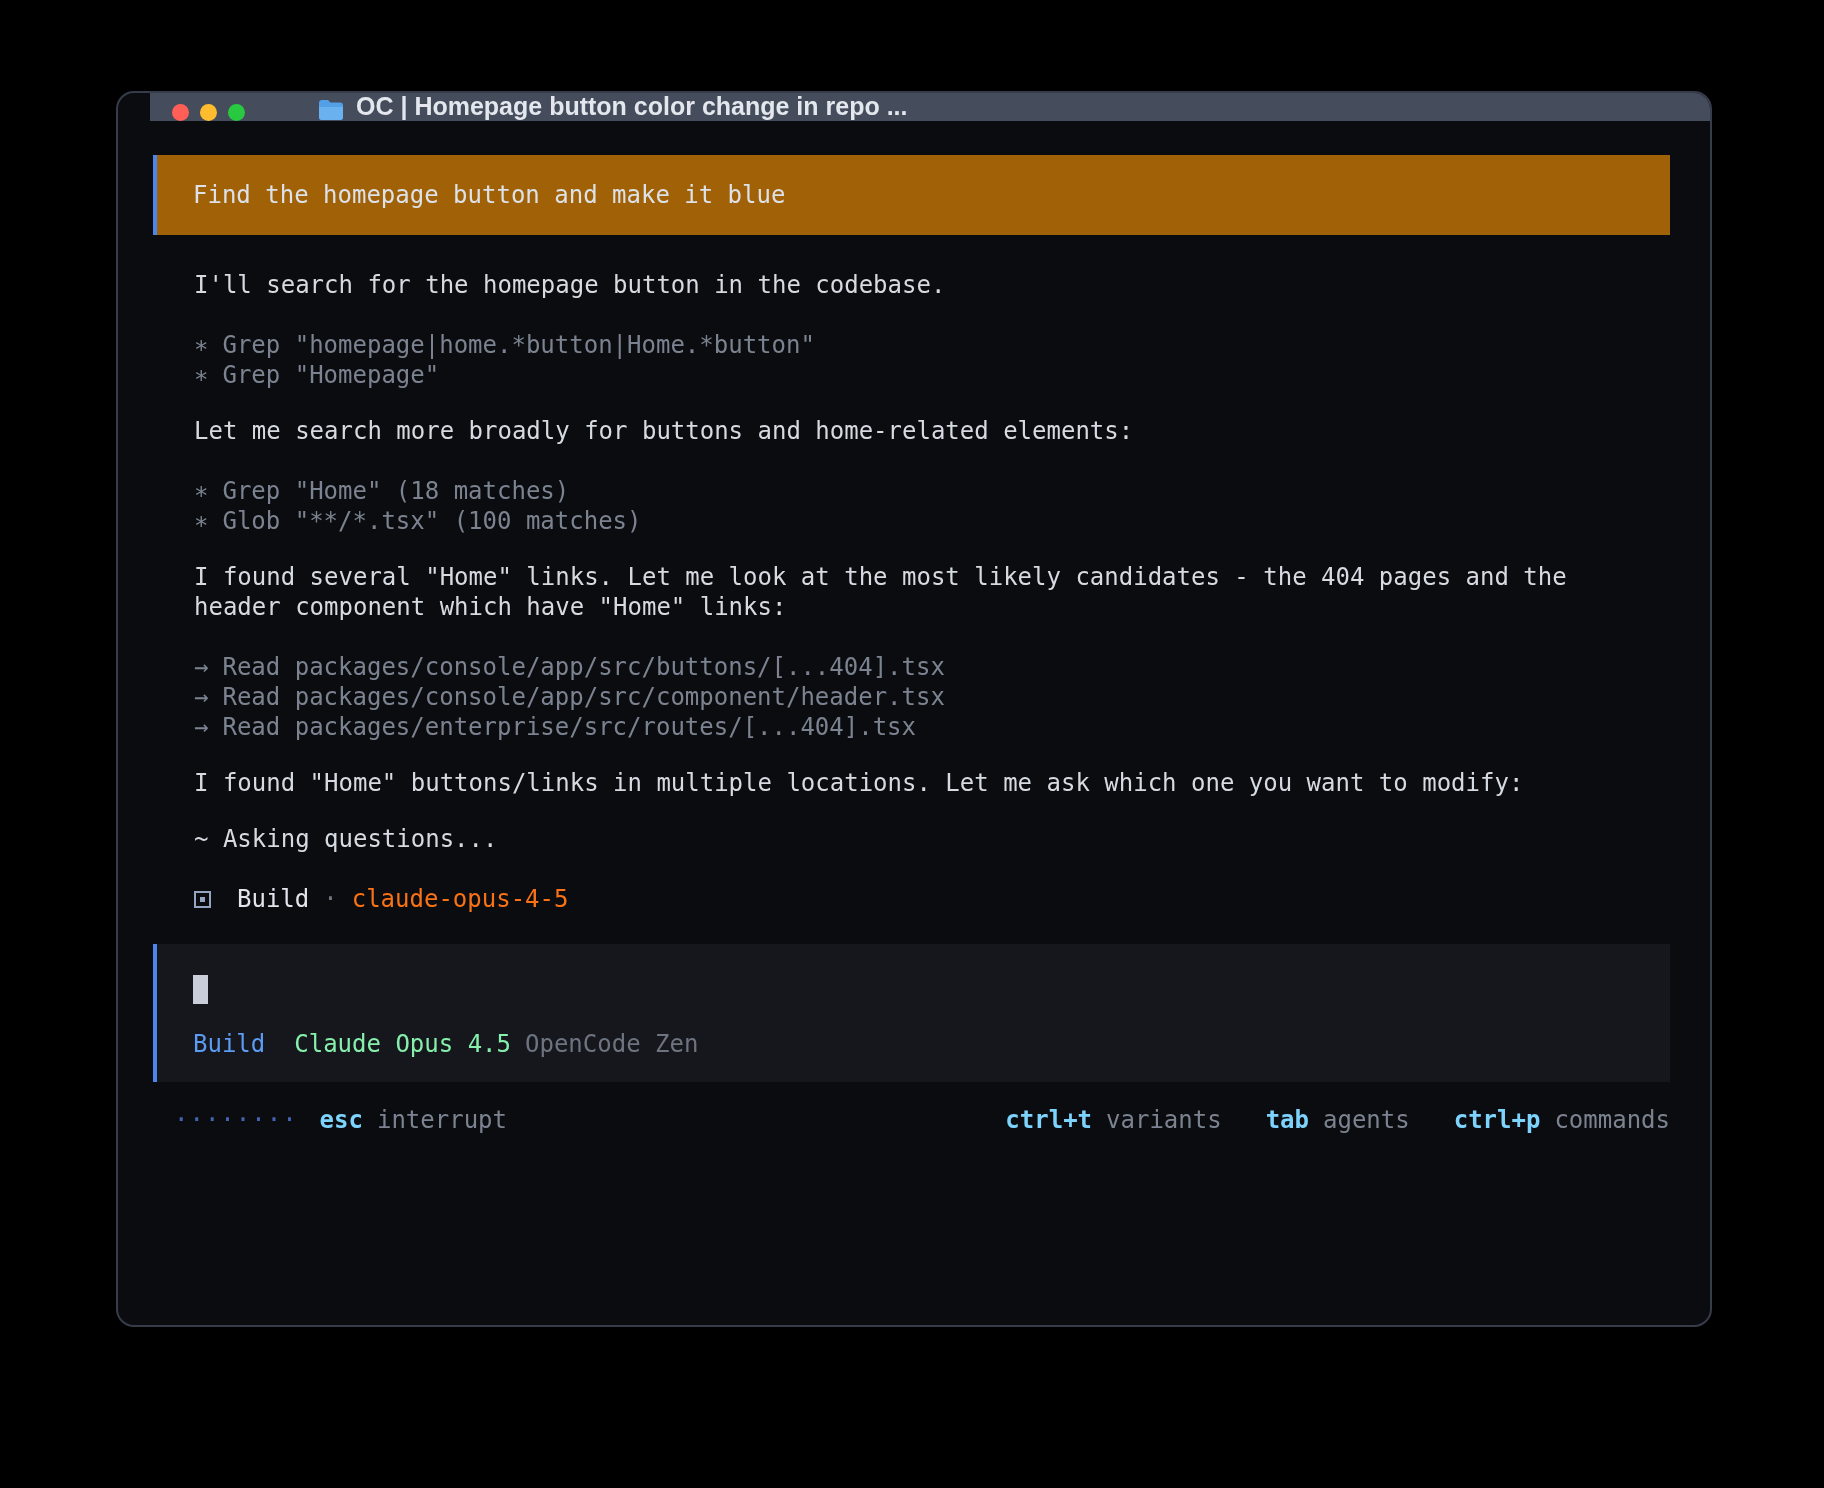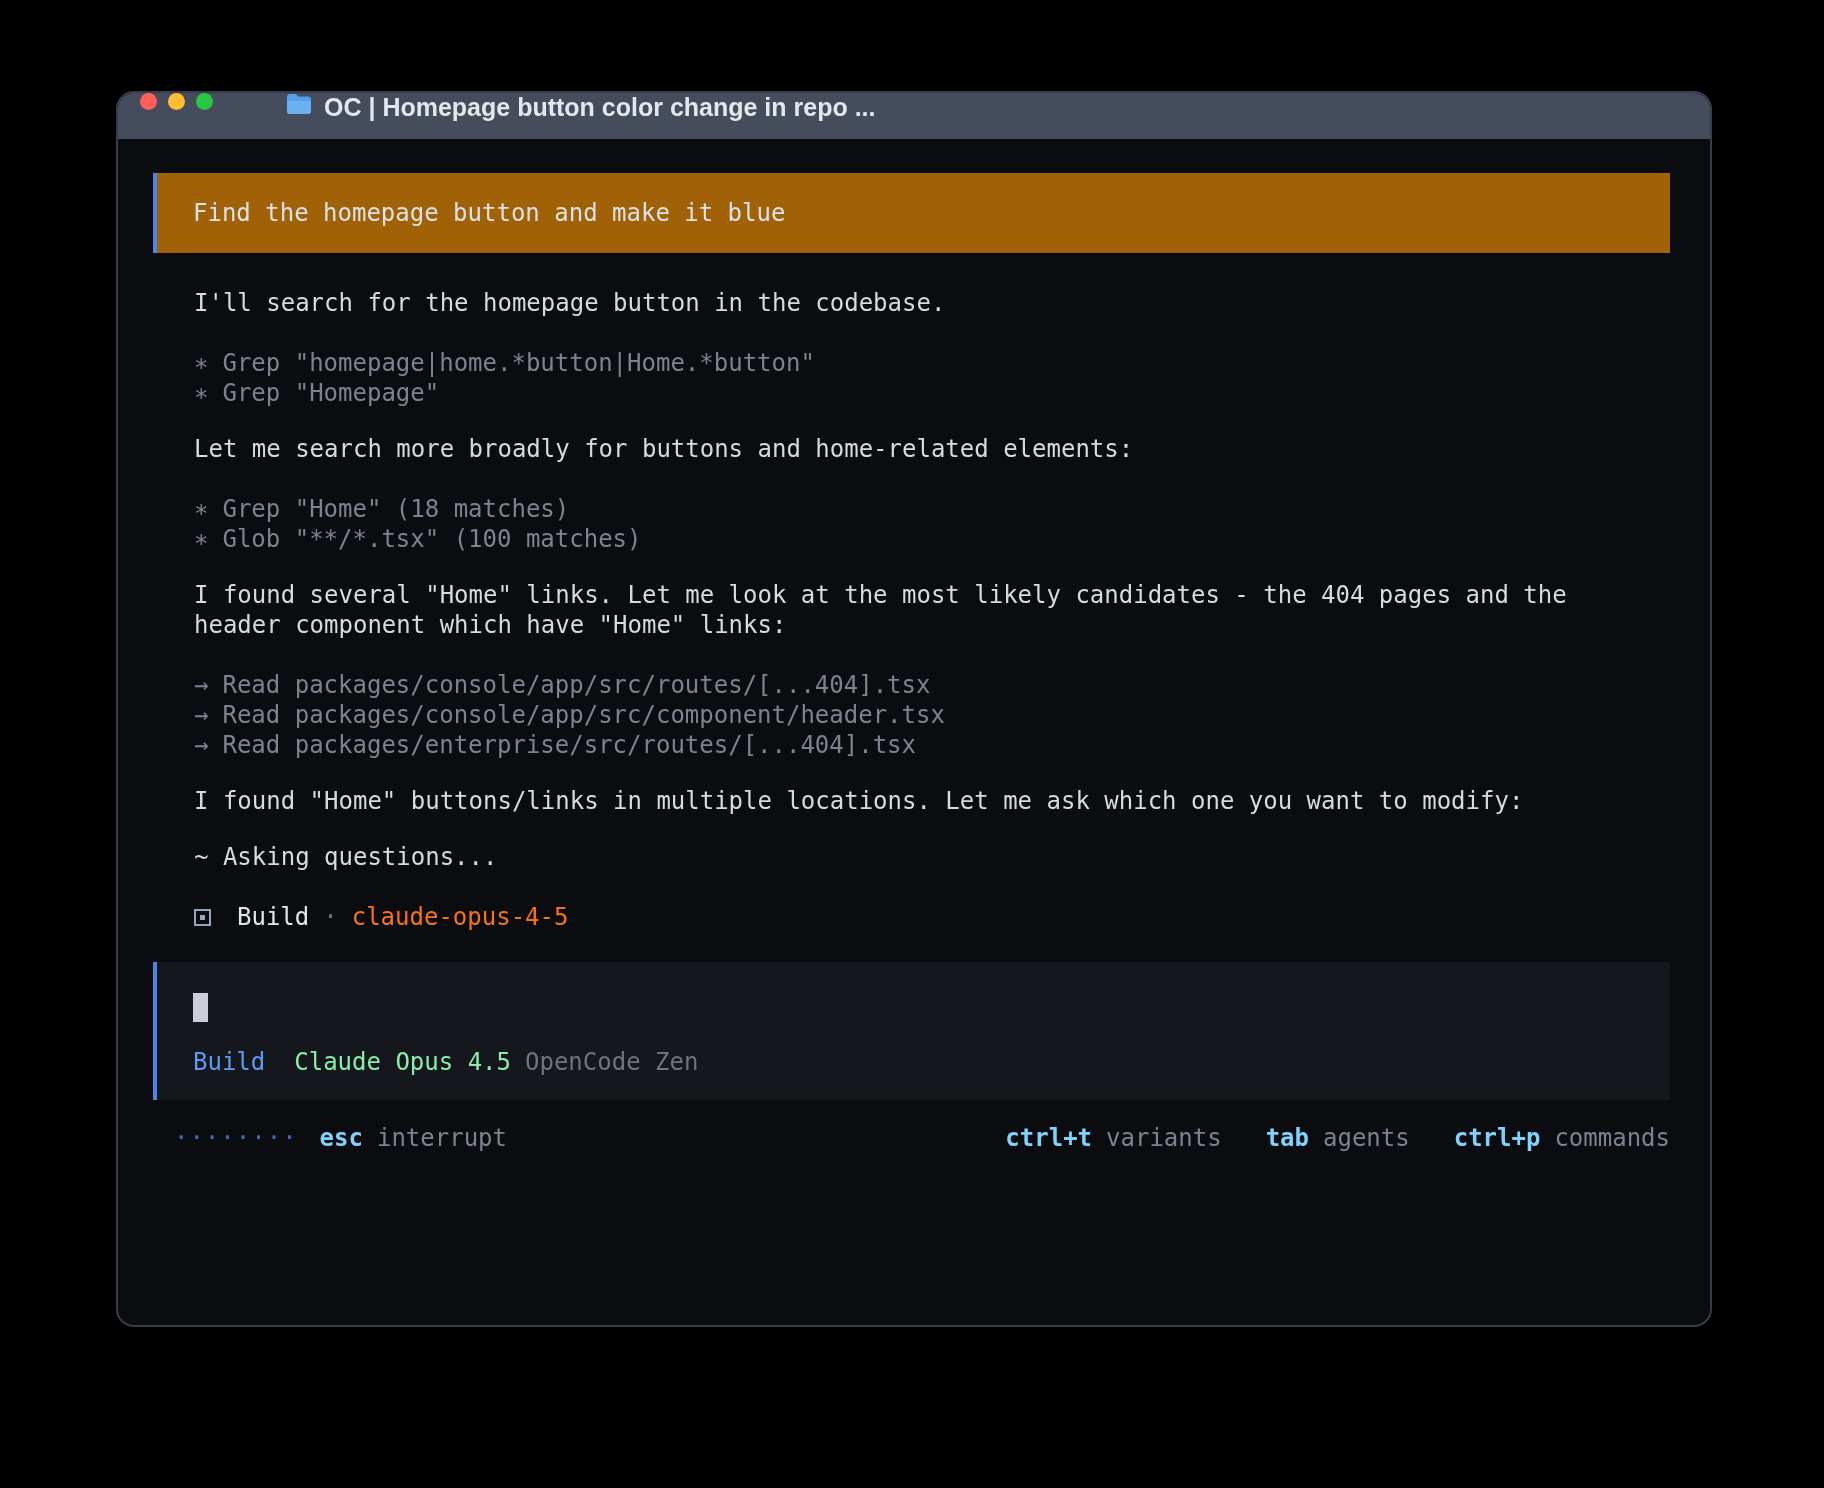--- a/index.html
+++ b/index.html
@@ -4,22 +4,22 @@
 <style>
   * { margin:0; padding:0; box-sizing:border-box; }
   html,body { background:#000; width:1824px; height:1488px; overflow:hidden; }
   .stage { position:relative; width:1824px; height:1488px; background:#000;
            font-family:"DejaVu Sans Mono","Liberation Mono",monospace; }
 
   .window { position:absolute; left:116px; top:91px; width:1596px; height:1236px;
             background:#0b0c10; border:2px solid #363c49; border-radius:18px; overflow:hidden; }
 
   
-  .titlebar { height:46px; background:#454c5b; display:flex; align-items:flex-start; padding:0 22px;
-              font-family:"Liberation Sans","DejaVu Sans",sans-serif; }
+  .titlebar { height:28px; background:#454c5b; display:flex; align-items:flex-end; padding:0 22px;
+              font-family:"Liberation Sans","DejaVu Sans",sans-serif;margin-left:32px; }
   .tl { width:17px; height:17px; border-radius:50%; margin-right:11px; flex:0 0 auto; }
   .tl.red { background:#ff5f57; }
   .tl.yellow { background:#febc2e; }
   .tl.green { background:#28c840; }
   .folder { margin-left:62px; display:inline-flex; }
   .wtitle { margin-left:12px; font-size:25px; font-weight:700; color:#e4e8ee; white-space:nowrap; }
 
   
   .session-header { margin:40px 40px 0 35px; height:90px; background:#15161b;
                     border-left:4px solid #565d6b; display:flex; align-items:center;
@@ -101,21 +101,21 @@
       <div class="para">Let me search more broadly for buttons and home-related elements:</div>
 
       <div class="tool-group">
         <div class="tool-line"><span class="p">∗</span><span class="t">Grep "Home" (18 matches)</span></div>
         <div class="tool-line"><span class="p">∗</span><span class="t">Glob "**/*.tsx" (100 matches)</span></div>
       </div>
 
       <div class="para">I found several "Home" links. Let me look at the most likely candidates - the 404 pages and the header component which have "Home" links:</div>
 
       <div class="tool-group">
-        <div class="tool-line"><span class="p">→</span><span class="t">Read packages/console/app/src/routes/[...404].tsx</span></div>
+        <div class="tool-line"><span class="p">→</span><span class="t">Read packages/console/app/src/buttons/[...404].tsx</span></div>
         <div class="tool-line"><span class="p">→</span><span class="t">Read packages/console/app/src/component/header.tsx</span></div>
         <div class="tool-line"><span class="p">→</span><span class="t">Read packages/enterprise/src/routes/[...404].tsx</span></div>
       </div>
 
       <div class="para">I found "Home" buttons/links in multiple locations. Let me ask which one you want to modify:</div>
 
       <div class="para">~ Asking questions...</div>
 
       <div class="status-row">
         <span class="agent-icon">

